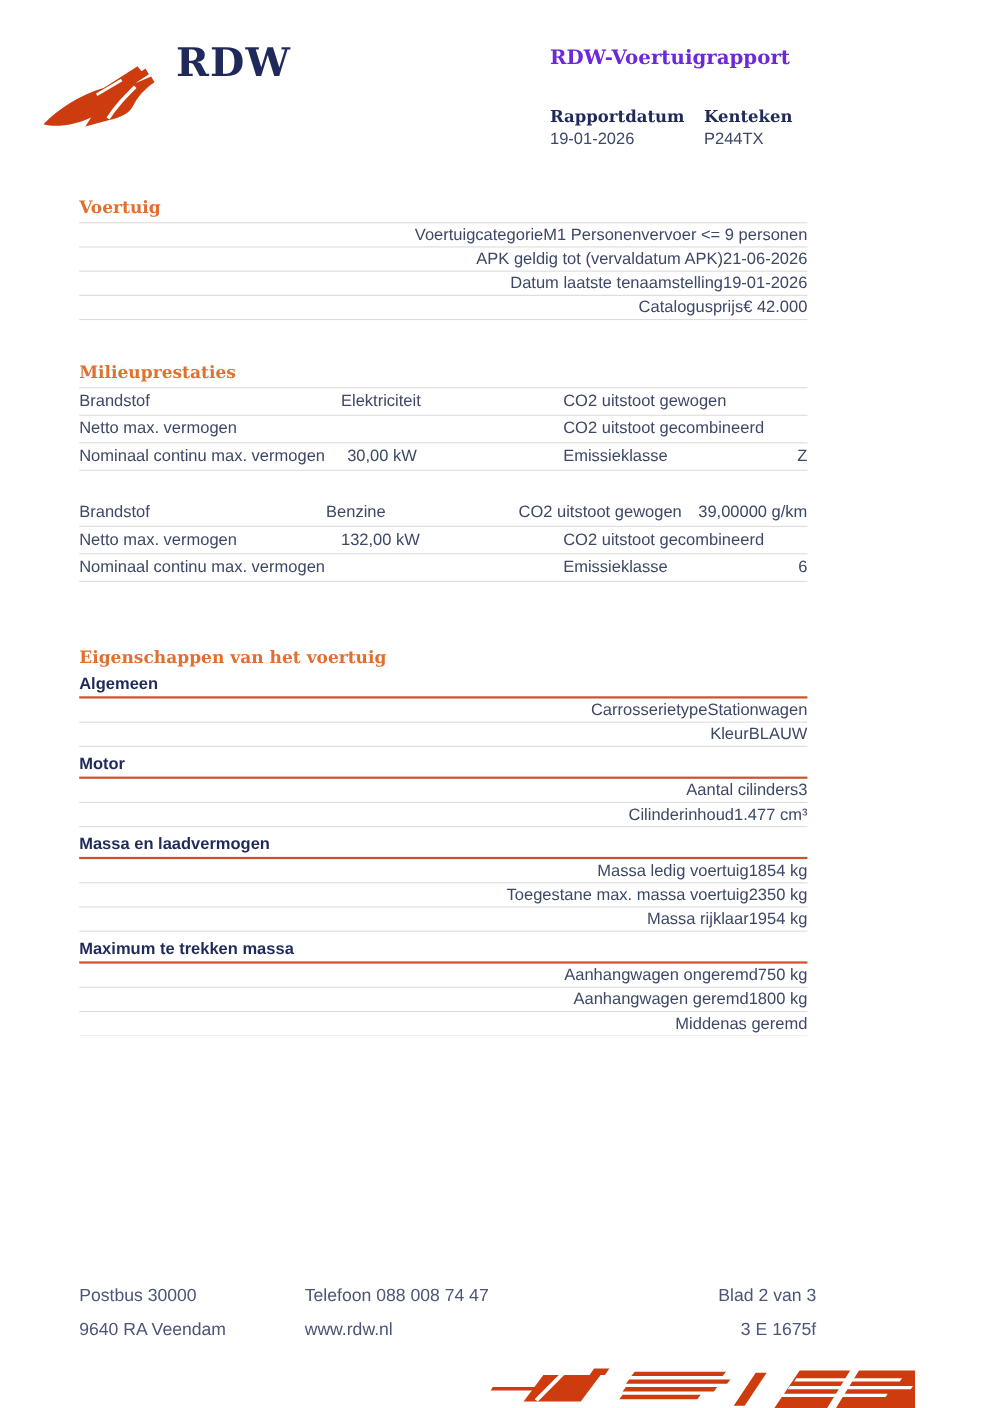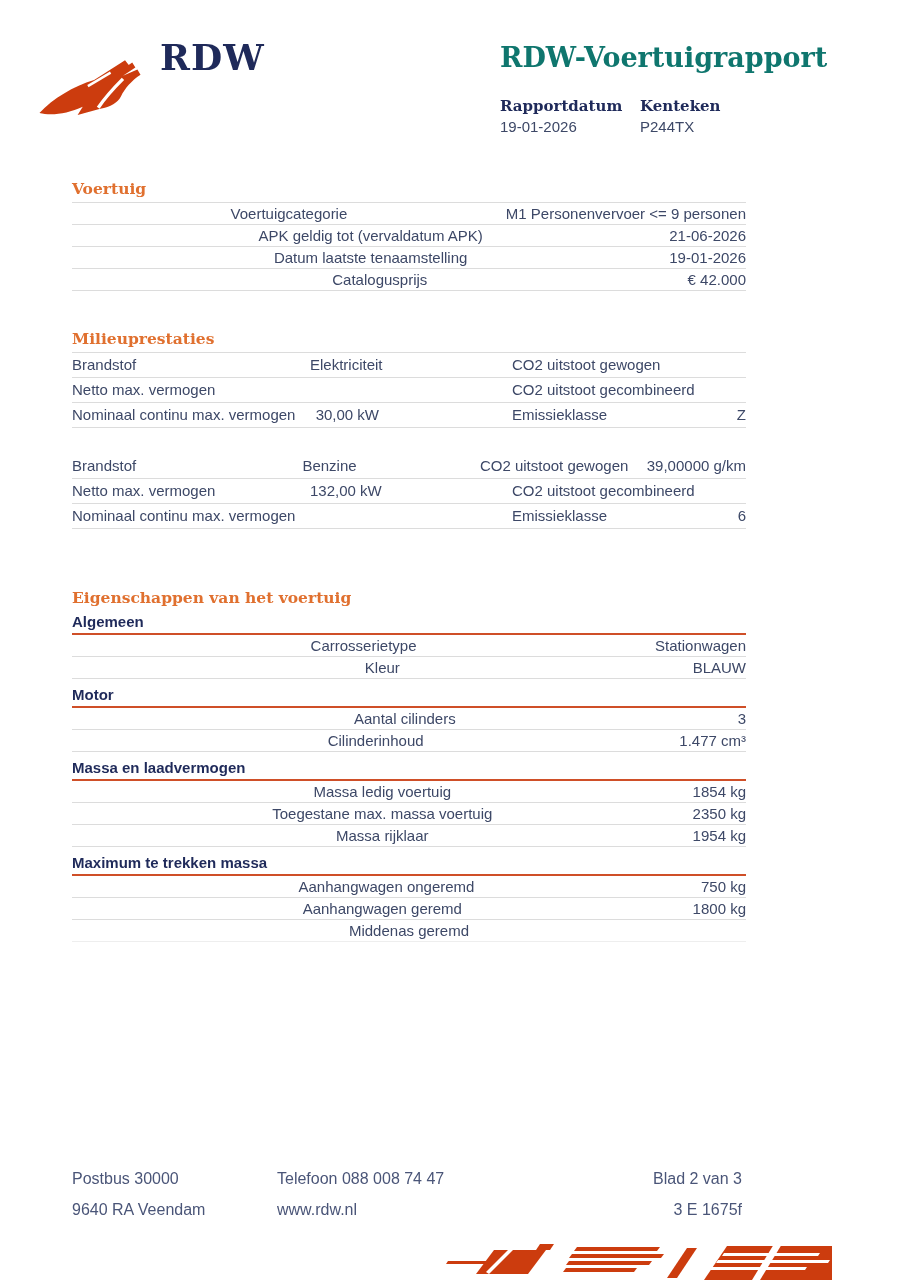--- a/index.html
+++ b/index.html
@@ -13,48 +13,48 @@
   
   .logo-svg{position:absolute;left:36px;top:50px;width:110px;height:66px;}
   .logo-text{
     position:absolute;left:160px;top:36px;
     font-family:"DejaVu Serif",serif;font-weight:bold;
     font-size:36px;color:#1f2a5a;letter-spacing:1px;
   }
   .doc-title{
     position:absolute;left:500px;top:42px;
     font-family:"DejaVu Serif",serif;font-weight:bold;
-    font-size:27px;color:#0f766e;white-space:nowrap;
+    font-size:18px;color:#6d28d9;white-space:nowrap;
   }
   .meta-label{
     font-family:"DejaVu Serif",serif;font-weight:bold;
     font-size:15px;color:#1f2a5a;
   }
   .meta-value{font-size:15px;color:#3d4867;}
   .meta-rapportdatum-label{position:absolute;left:500px;top:97px;}
   .meta-kenteken-label{position:absolute;left:640px;top:97px;}
   .meta-rapportdatum-value{position:absolute;left:500px;top:118px;}
   .meta-kenteken-value{position:absolute;left:640px;top:118px;}
   
-  .sec{position:absolute;left:72px;right:86px;}
+  .sec{position:absolute;left:72px;right:98px;}
   .sec-voertuig{top:180px;}
   .sec-milieu{top:330px;}
   .sec-eigenschappen{top:589px;}
   .orange-heading{
     font-family:"DejaVu Serif",serif;font-weight:bold;
     font-size:15.5px;line-height:18px;color:#e0702f;margin:0 0 4px 0;
   }
   .kv-table{border-top:1px solid #dcdcdc;}
   .kv-table.no-top{border-top:none;}
   .row{
     display:flex;height:21px;line-height:21px;
     border-bottom:1px solid #dcdcdc;
     font-size:15px;color:#3d4867;
   }
-  .row .label{flex:1;text-align:center;white-space:nowrap;}
+  .row .label{flex:1;text-align:right;white-space:nowrap;}
   .row .value{text-align:right;white-space:nowrap;}
   .m-row{
     display:flex;height:24px;line-height:24px;
     border-bottom:1px solid #dcdcdc;
     font-size:15px;color:#3d4867;
   }
   .m-c1{width:238px;white-space:nowrap;}
   .m-c2{width:69px;text-align:right;white-space:nowrap;}
   .m-sp{width:133px;}
   .m-c3{width:180px;white-space:nowrap;}

